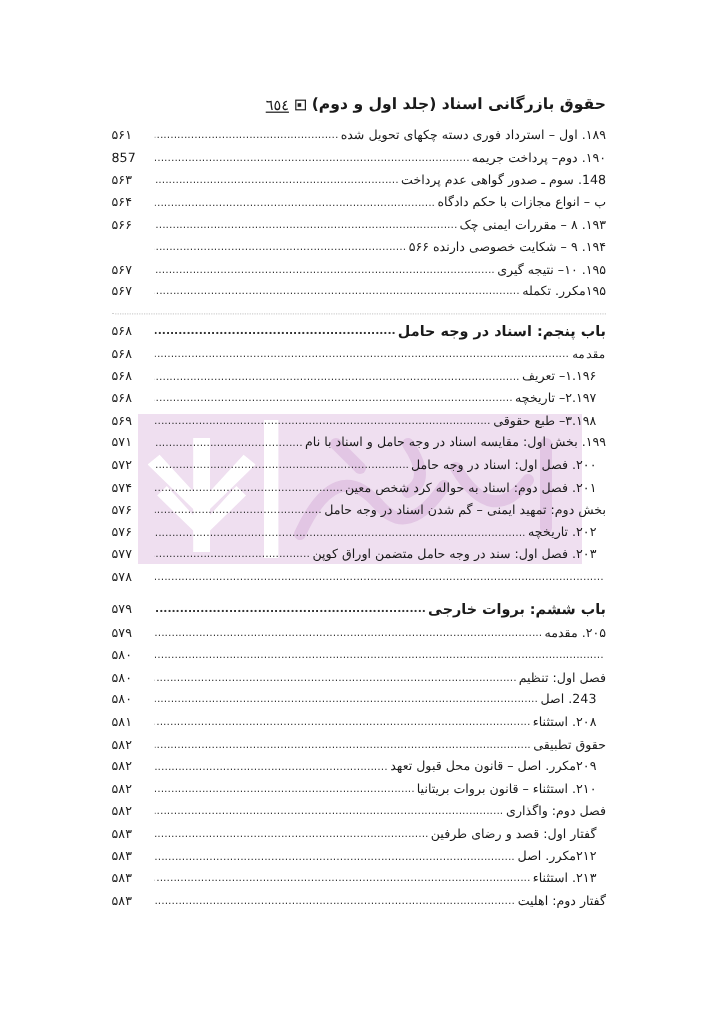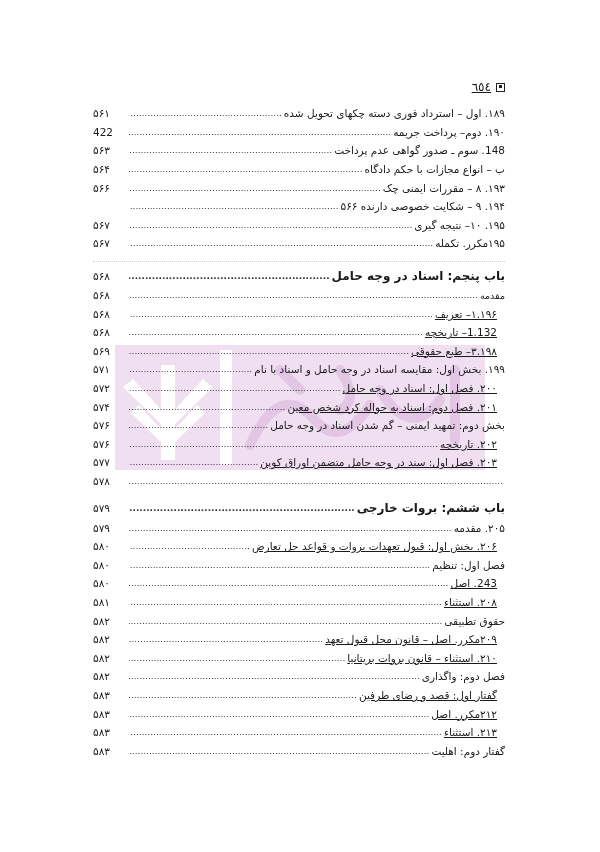--- a/index.html
+++ b/index.html
@@ -12,31 +12,32 @@
   .hdr-icon::after { content:""; position:absolute; left:1.5px; top:1.5px; width:3px; height:3px; background:#222; }
   .watermark { position:absolute; left:115px; top:345px; width:370px; height:125px; background:#efdff0; z-index:0; }
   .wm-logo { position:absolute; left:8px; top:20px; width:90px; height:95px; }
   .wm-text { position:absolute; left:105px; top:5px; width:260px; height:115px; }
   .toc { position:absolute; left:93px; top:104px; width:412px; z-index:1; }
   .row { position:relative; height:18.6px; display:flex; direction:rtl; align-items:center; font-size:10.5px; white-space:nowrap; }
   .row .title { flex:0 0 auto; background:transparent; }
   .row .dots { flex:1 1 auto; overflow:hidden; color:#333; letter-spacing:0px; font-size:9px; margin:0 2px; height:12px; line-height:12px; }
   .row .dots::before { content:"......................................................................................................................................................................................................................................"; }
   .row .page { flex:0 0 34px; text-align:left; font-size:10.5px; }
-  .row.indent1 .title { margin-right:8px;text-decoration:underline; }
+  .row.indent1 .title { margin-right:8px; }
   .row.chapter { font-weight:bold; font-size:12px; height:20px; }
   .row.chapter .page { font-weight:normal; font-size:10.5px; }
-  .row.small .title { font-size:9.5px; }
+  .row.small .title { font-size:9.5px;font-family:Liberation Mono, monospace; }
   .gap { height:8px; }
   .rule { height:1px; border-top:1px dotted #cfcfcf; margin:0 0 3px 0; }
 </style>
 </head>
 <body>
 
 <div class="page-header">
+  <span>حقوق بازرگانی اسناد (جلد اول و دوم)</span>
   <span class="hdr-icon"></span>
   <span class="pnum">٦٥٤</span>
 </div>
 
 <div class="watermark">
   <svg class="wm-logo" viewBox="0 0 90 95">
     <polygon points="38,0 52,0 52,95 38,95" fill="#fff"></polygon>
     <polygon points="0,22 10,14 45,52 45,66" fill="#fff"></polygon>
     <polygon points="90,22 80,14 45,52 45,66" fill="#fff"></polygon>
     <polygon points="8,48 16,40 45,72 45,84" fill="#fff"></polygon>
@@ -57,21 +58,21 @@
 <div class="toc">
   <div id="group1">
       <div class="row">
         <span class="title">۱۸۹. اول – استرداد فوری دسته چکهای تحویل شده</span>
         <span class="dots"></span>
         <span class="page">۵۶۱</span>
       </div>
       <div class="row">
         <span class="title">۱۹۰. دوم– پرداخت جریمه</span>
         <span class="dots"></span>
-        <span class="page">422</span>
+        <span class="page">857</span>
       </div>
       <div class="row">
         <span class="title">148. سوم ـ صدور گواهی عدم پرداخت</span>
         <span class="dots"></span>
         <span class="page">۵۶۳</span>
       </div>
       <div class="row">
         <span class="title">ب – انواع مجازات با حکم دادگاه</span>
         <span class="dots"></span>
         <span class="page">۵۶۴</span>
@@ -109,21 +110,21 @@
         <span class="title">مقدمه</span>
         <span class="dots"></span>
         <span class="page">۵۶۸</span>
       </div>
       <div class="row indent1">
         <span class="title">۱.۱۹۶– تعریف</span>
         <span class="dots"></span>
         <span class="page">۵۶۸</span>
       </div>
       <div class="row indent1">
-        <span class="title">1.132– تاریخچه</span>
+        <span class="title">۲.۱۹۷– تاریخچه</span>
         <span class="dots"></span>
         <span class="page">۵۶۸</span>
       </div>
       <div class="row indent1">
         <span class="title">۳.۱۹۸– طبع حقوقی</span>
         <span class="dots"></span>
         <span class="page">۵۶۹</span>
       </div>
       <div class="row">
         <span class="title">۱۹۹. بخش اول: مقایسه اسناد در وجه حامل و اسناد با نام</span>
@@ -166,21 +167,20 @@
     <span class="dots"></span>
     <span class="page">۵۷۹</span>
   </div>
   <div id="chapter6">
       <div class="row">
         <span class="title">۲۰۵. مقدمه</span>
         <span class="dots"></span>
         <span class="page">۵۷۹</span>
       </div>
       <div class="row indent1">
-        <span class="title">۲۰۶. بخش اول: قبول تعهدات بروات و قواعد حل تعارض</span>
         <span class="dots"></span>
         <span class="page">۵۸۰</span>
       </div>
       <div class="row">
         <span class="title">فصل اول: تنظیم</span>
         <span class="dots"></span>
         <span class="page">۵۸۰</span>
       </div>
       <div class="row indent1">
         <span class="title">243. اصل</span>

